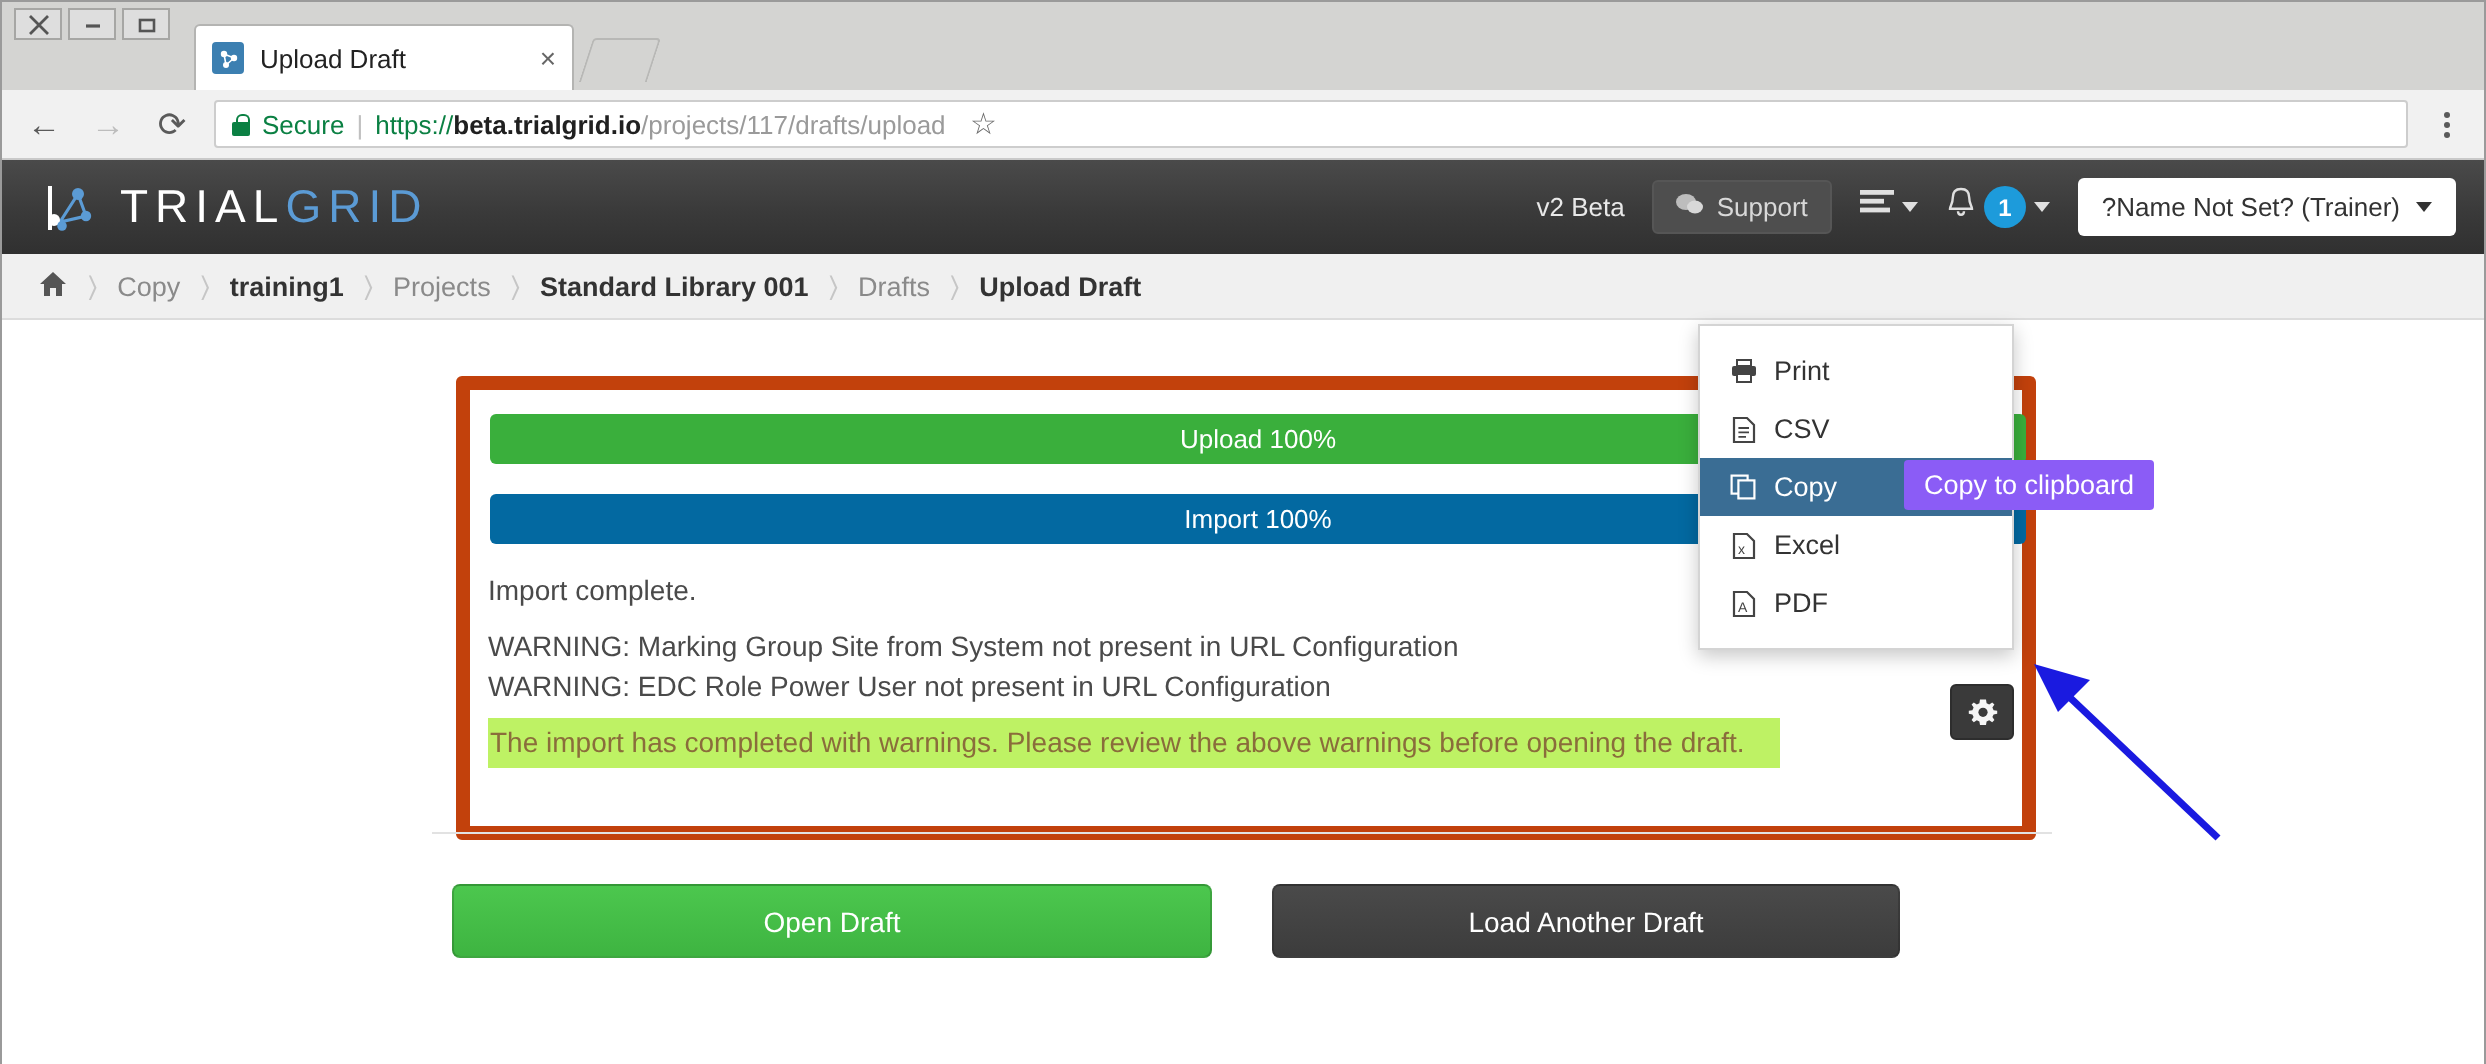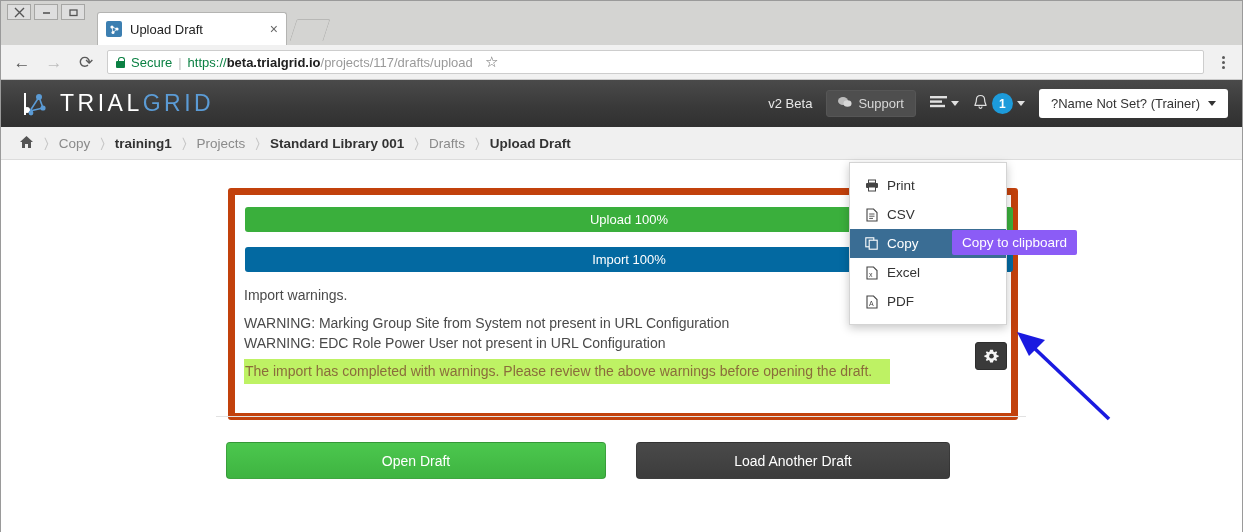--- a/index.html
+++ b/index.html
@@ -497,21 +497,21 @@
 
         <div class="progress upload" style="background:#3aaf3c">
           <span>Upload 100%</span>
         </div>
 
         <div class="progress import" style="background:#0369a1">
           <span>Import 100%</span>
         </div>
 
         <div class="msg-area">
-          <div class="msg-line msg-complete">Import warnings.</div>
+          <div class="msg-line msg-complete">Import complete.</div>
           <div class="msg-line">WARNING: Marking Group Site from System not present in URL Configuration</div>
           <div class="msg-line">WARNING: EDC Role Power User not present in URL Configuration</div>
           <div class="warn-box">The import has completed with warnings. Please review the above warnings before opening the draft.</div>
         </div>
       </div>
 
       <div class="dropdown">
         <div class="dd-item">
           <span class="dd-icon">
             <svg width="14" height="13" viewBox="0 0 14 13">

